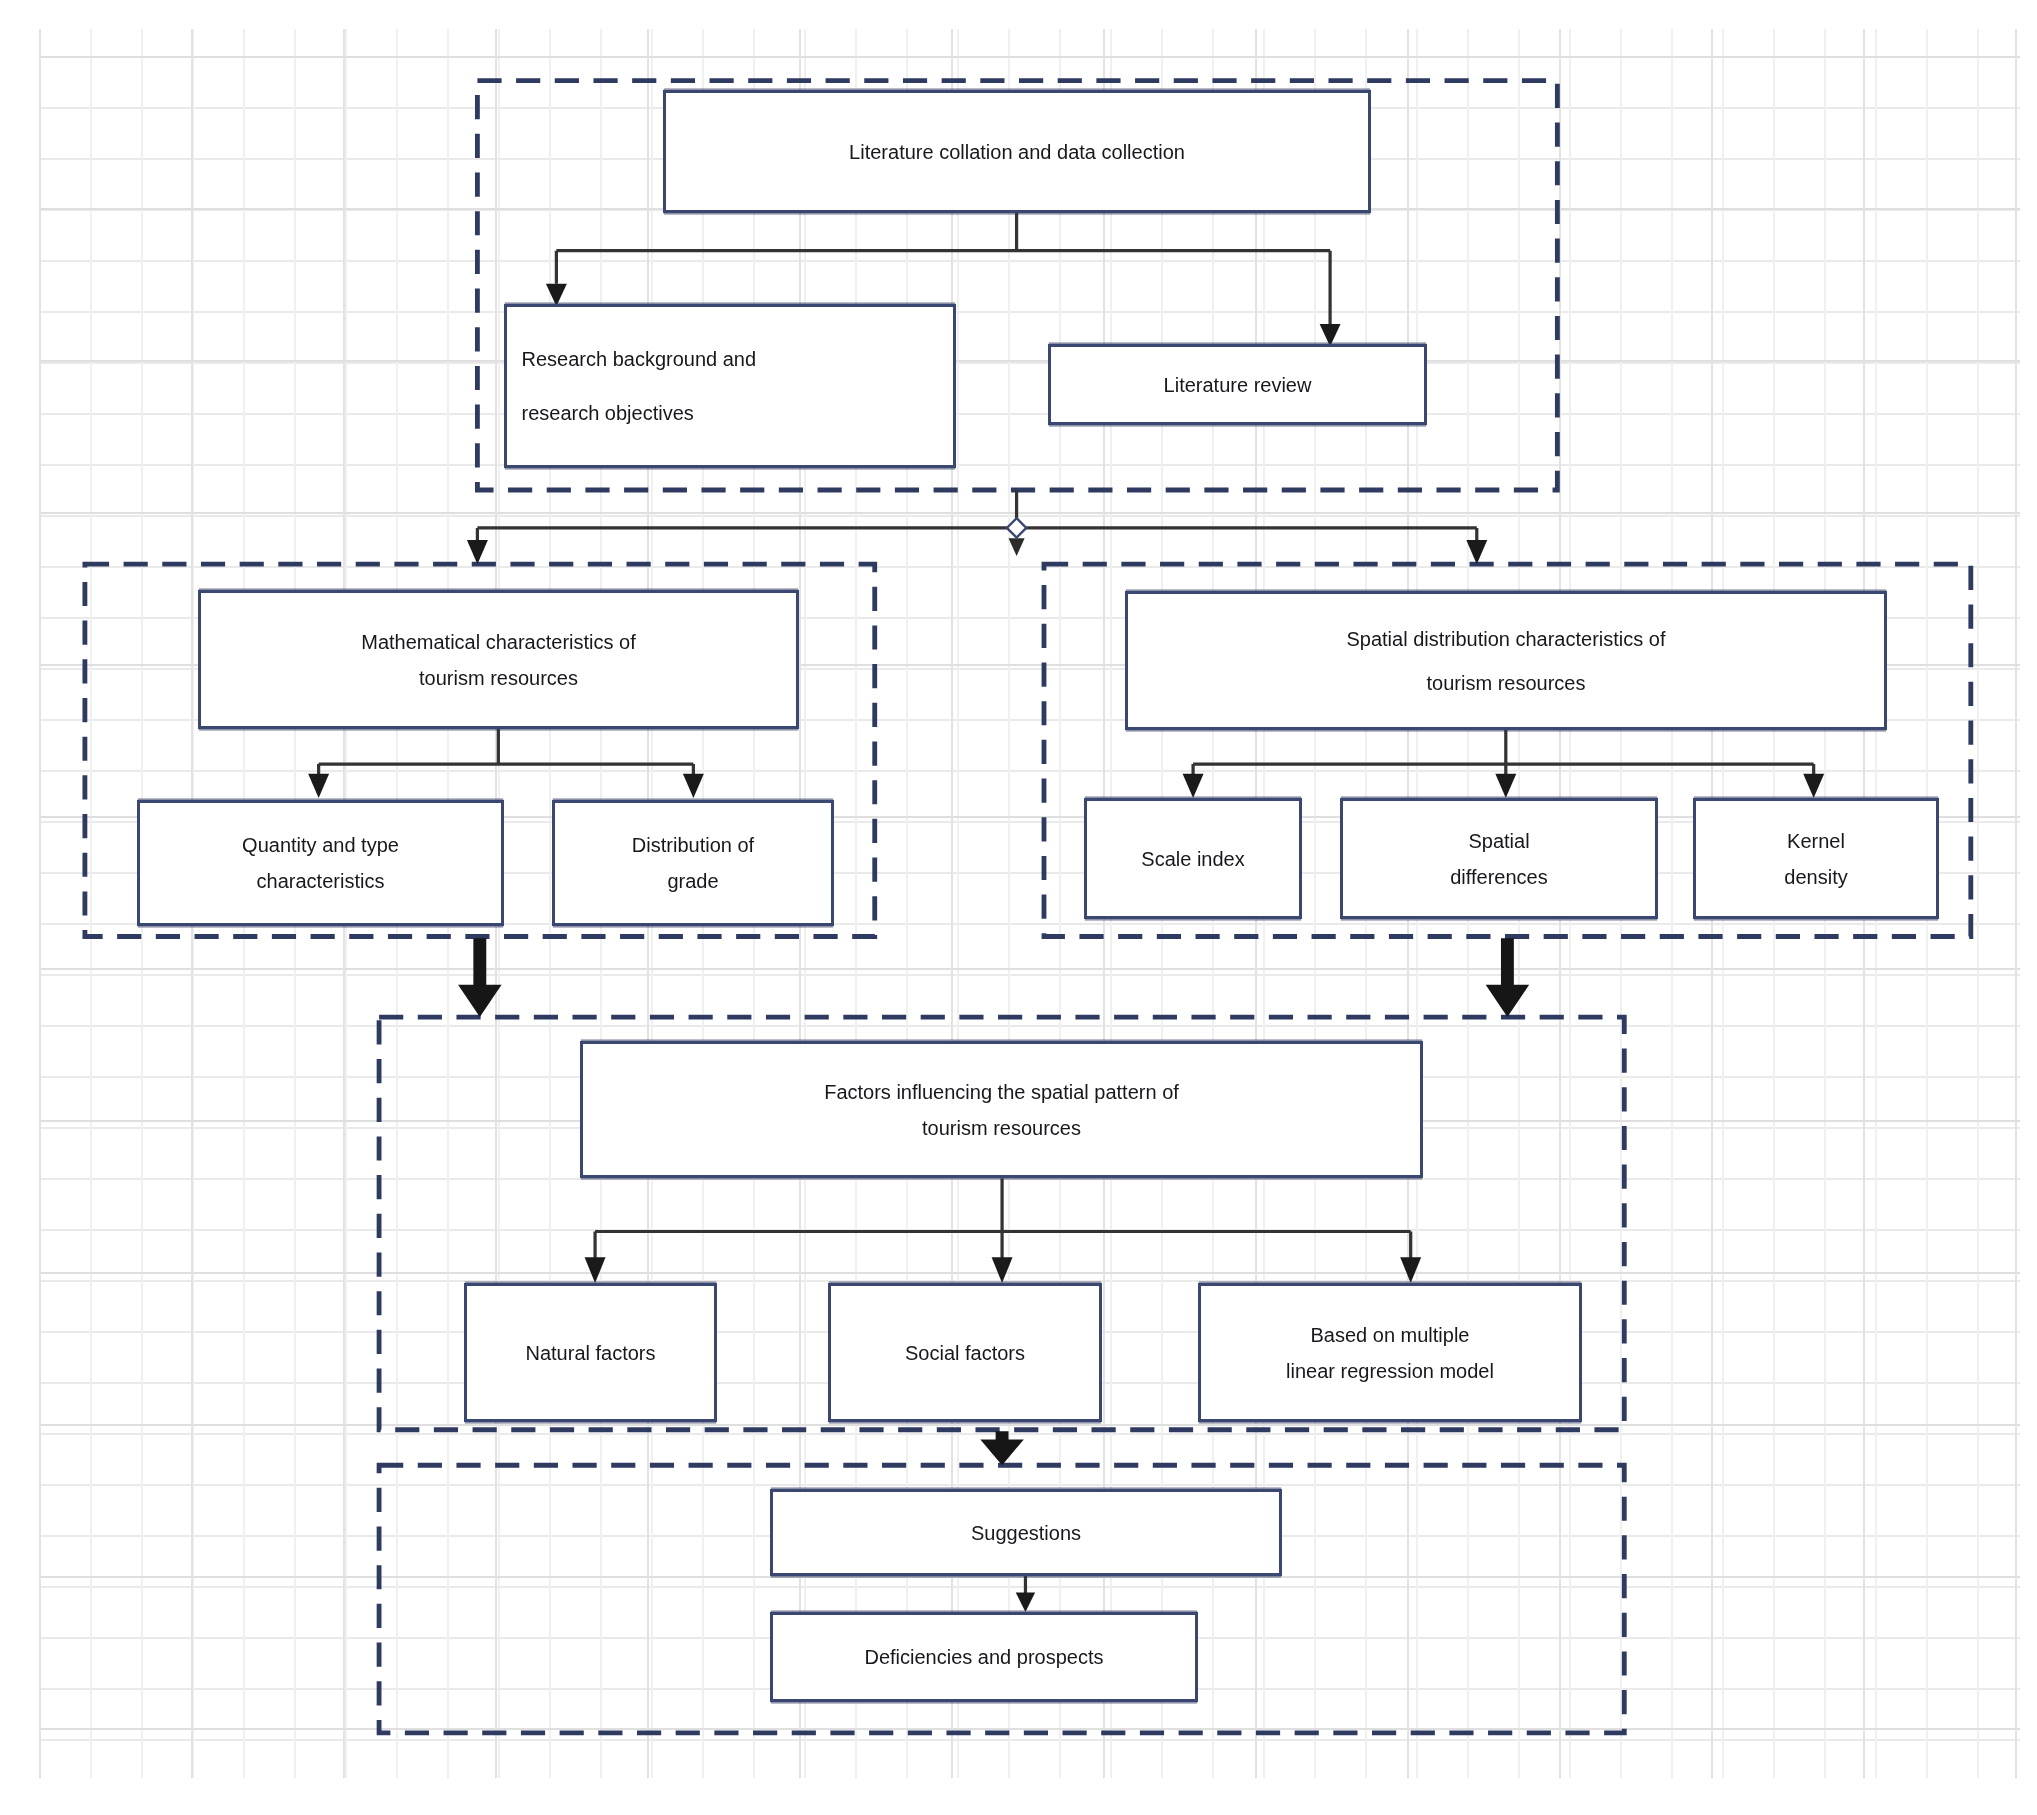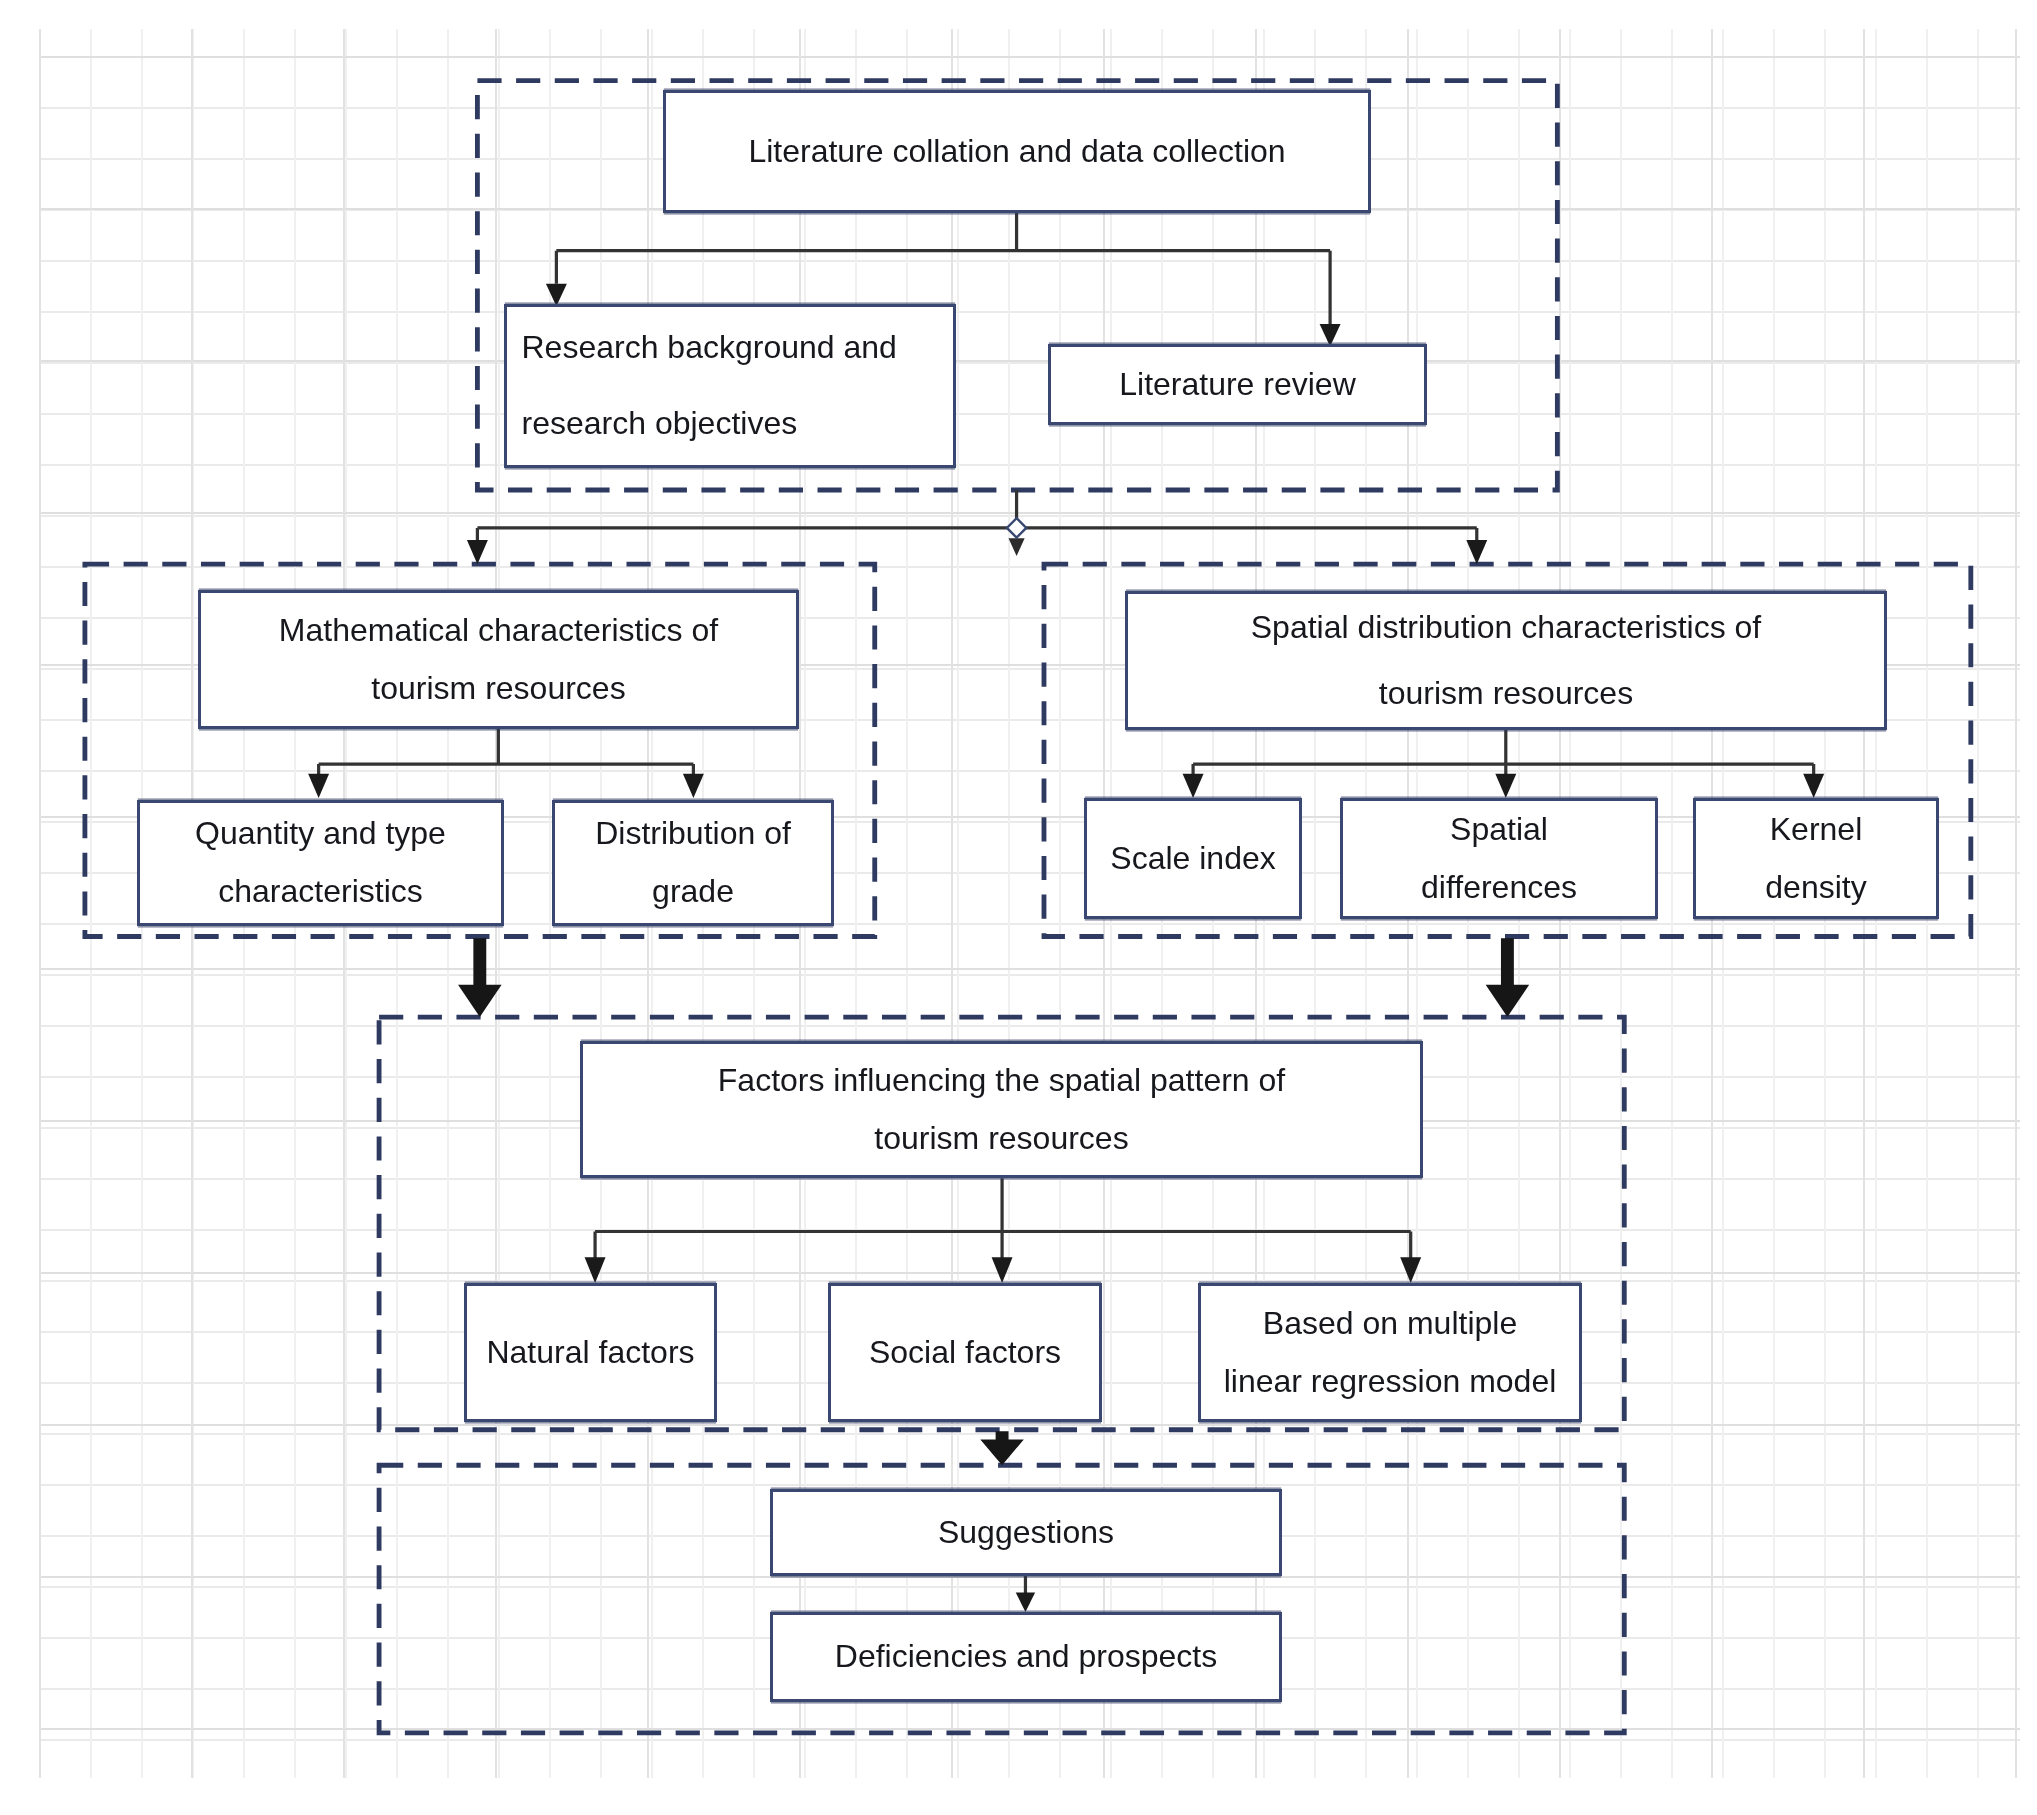--- a/index.html
+++ b/index.html
@@ -21,21 +21,21 @@
     background-position:0 0,0 27px,0 0,0 27px;
   }
   svg.layer{position:absolute;left:0;top:0;z-index:2;}
   .node{
     position:absolute;z-index:3;
     background:#ffffff;
     border:3.2px solid #3a4770;
     box-shadow:0 2.4px 0 -0.8px rgba(45,56,92,.55), 0 -2.4px 0 -0.8px rgba(45,56,92,.55);
     box-sizing:border-box;
     display:flex;flex-direction:column;justify-content:center;align-items:center;
-    color:#17181d;font-size:32px;line-height:1.8;text-align:center;
+    color:#17181d;font-size:20px;line-height:1.8;text-align:center;
   }
   .node .ln{display:block;white-space:nowrap;}
   .node.align-left{align-items:flex-start;text-align:left;padding-left:14.5px;gap:18px;}
 </style>
 </head>
 <body>
 
 <div class="canvas">
   <div class="grid"></div>
 
@@ -154,17 +154,17 @@
 
   <div class="node" style="left:1198px;top:1283px;width:384px;height:139px;">
     <span class="ln">Based on multiple</span>
     <span class="ln">linear regression model</span>
   </div>
 
   <div class="node" style="left:770px;top:1489px;width:512px;height:87px;">
     <span class="ln">Suggestions</span>
   </div>
 
-  <div class="node" style="left:770px;top:1612px;width:512px;height:90px;">
+  <div class="node" style="left:770px;top:1612px;width:428px;height:90px;">
     <span class="ln">Deficiencies and prospects</span>
   </div>
 </div>
 
 
 </body></html>

